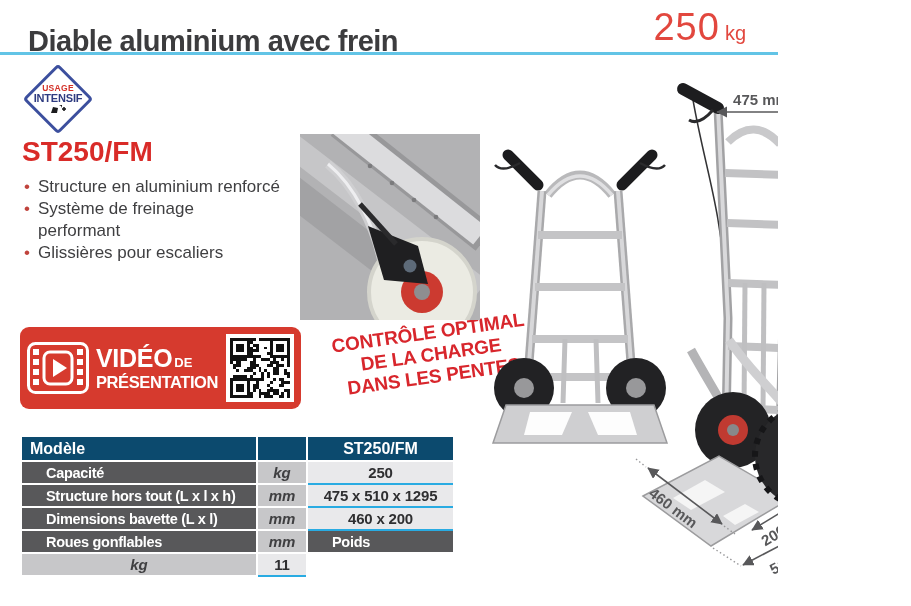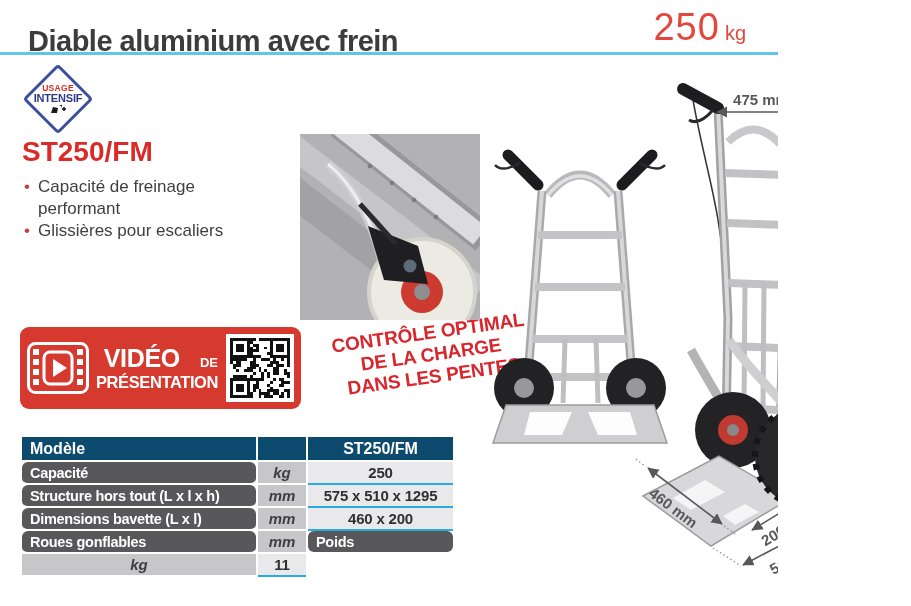--- a/index.html
+++ b/index.html
@@ -25,41 +25,41 @@
   .model{position:absolute;left:22px;top:136px;font-size:28px;font-weight:800;color:#d92b28;}
   .features{position:absolute;left:22px;top:176px;width:296px;margin:0;padding:0;list-style:none;}
   .features li{position:relative;padding-left:16px;font-size:17px;line-height:22px;
                color:#3f3f41;white-space:pre-line;}
   .features li::before{content:"\2022";position:absolute;left:2px;color:#c0433c;}
   
   .video-btn{position:absolute;left:20px;top:327px;width:281px;height:82px;background:#d63a2e;
              border-radius:9px;display:flex;align-items:center;padding:0 7px;box-sizing:border-box;
              gap:7px;cursor:pointer;border:none;}
   .vlabel{display:flex;flex-direction:column;line-height:1;color:#fff;}
-  .vline1{display:flex;align-items:baseline;gap:20px;justify-content:flex-end;}
+  .vline1{display:flex;align-items:baseline;gap:2px;}
   .v-big{font-size:25px;font-weight:800;letter-spacing:-.3px;}
   .v-de{font-size:13px;font-weight:700;}
   .v-line2{font-size:16.5px;font-weight:800;letter-spacing:-.4px;margin-top:3px;}
   .qr{width:68px;height:68px;background:#fff;margin-left:auto;padding:4px;box-sizing:border-box;}
   
   .slogan{position:absolute;left:305px;top:322px;width:252px;transform:rotate(-8deg);
           color:#d8262c;font-weight:800;font-size:19px;line-height:22px;text-align:center;
           letter-spacing:-.2px;}
   
   .photo{position:absolute;}
   .dim-text{font:600 15px "Liberation Sans",sans-serif;fill:#58585a;}
   
   .spec-table{position:absolute;left:22px;top:437px;width:431px;display:grid;
               grid-template-columns:234px 48px 145px;column-gap:2px;font-size:15px;}
   .cell{display:flex;align-items:center;height:21px;box-sizing:content-box;}
   .h-cell{background:#0c4a6e;color:#fff;font-weight:700;height:23px;border-bottom:2px solid #fff;}
   .h-label{padding-left:8px;font-size:16px;}
   .h-value{justify-content:center;font-size:16px;}
-  .l-cell{background:#58585a;color:#fff;font-weight:700;padding-left:8px;font-size:14.5px;
-          letter-spacing:-.3px;border-bottom:2px solid #fff;white-space:nowrap;border-radius:6px;}
+  .l-cell{background:#58585a;color:#fff;font-weight:700;padding-left:24px;font-size:14.5px;
+          letter-spacing:-.3px;border-bottom:2px solid #fff;white-space:nowrap;}
   .u-cell{background:#c7c7c9;color:#3f3f41;font-style:italic;font-weight:700;
           justify-content:center;border-bottom:2px solid #fff;}
   .v-cell{background:#e9e9eb;color:#2f2f31;font-weight:700;justify-content:center;
           border-bottom:2px solid #29abe2;letter-spacing:-.2px;}
 </style>
 </head>
 <body>
 
 <div class="page">
 
@@ -78,21 +78,22 @@
         <polygon points="1,8 7,8 8,3 3,2" fill="#1c1c1e"></polygon>
         <polygon points="8,4 11,1 9,0 12,0 12,3 11,1" fill="#1c1c1e"></polygon>
         <rect x="12" y="3.2" width="4" height="1.6" fill="#1c1c1e"></rect>
         <rect x="13.2" y="2" width="1.6" height="4" fill="#1c1c1e"></rect>
       </svg>
     </div>
   </div>
 
   <div class="model">ST250/FM</div>
   <ul class="features">
-    <li><span>Capacité de freinage
+    <li><span>Structure en aluminium renforcé</span></li>
+    <li><span>Système de freinage
 performant</span></li>
     <li><span>Glissières pour escaliers</span></li>
   </ul>
 
   <button class="video-btn">
     <svg width="62" height="52" viewBox="0 0 62 52">
       <rect x="1.5" y="1.5" width="59" height="49" rx="7" fill="none" stroke="#fff" stroke-width="3"></rect>
       <g fill="#fff">
         <rect x="6" y="7" width="6" height="6"></rect>
           <rect x="6" y="17" width="6" height="6"></rect>
@@ -385,21 +386,21 @@
     <div class="cell h-cell h-label">Modèle</div>
     <div class="cell h-cell"></div>
     <div class="cell h-cell h-value">ST250/FM</div>
 
     <div class="cell l-cell">Capacité</div>
     <div class="cell u-cell">kg</div>
     <div class="cell v-cell">250</div>
 
     <div class="cell l-cell">Structure hors tout (L x l x h)</div>
     <div class="cell u-cell">mm</div>
-    <div class="cell v-cell">575 x 510 x 1295</div>
+    <div class="cell v-cell">475 x 510 x 1295</div>
 
     <div class="cell l-cell">Dimensions bavette (L x l)</div>
     <div class="cell u-cell">mm</div>
     <div class="cell v-cell">460 x 200</div>
 
     <div class="cell l-cell">Roues gonflables</div>
     <div class="cell u-cell">mm</div>
 
     <div class="cell l-cell row-last" style="border-bottom:none">Poids</div>
     <div class="cell u-cell row-last" style="border-bottom:none">kg</div>

